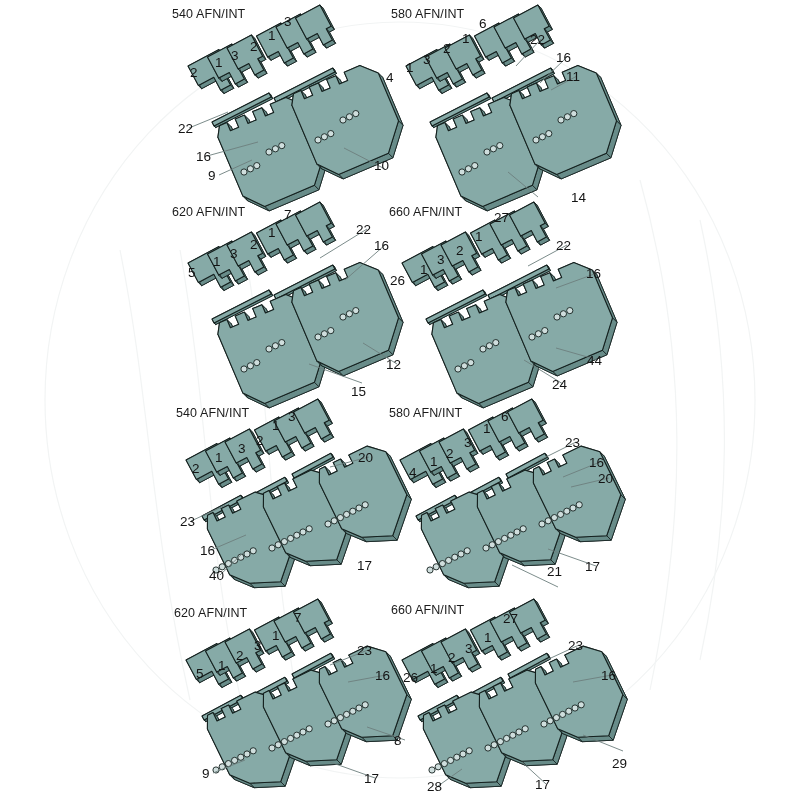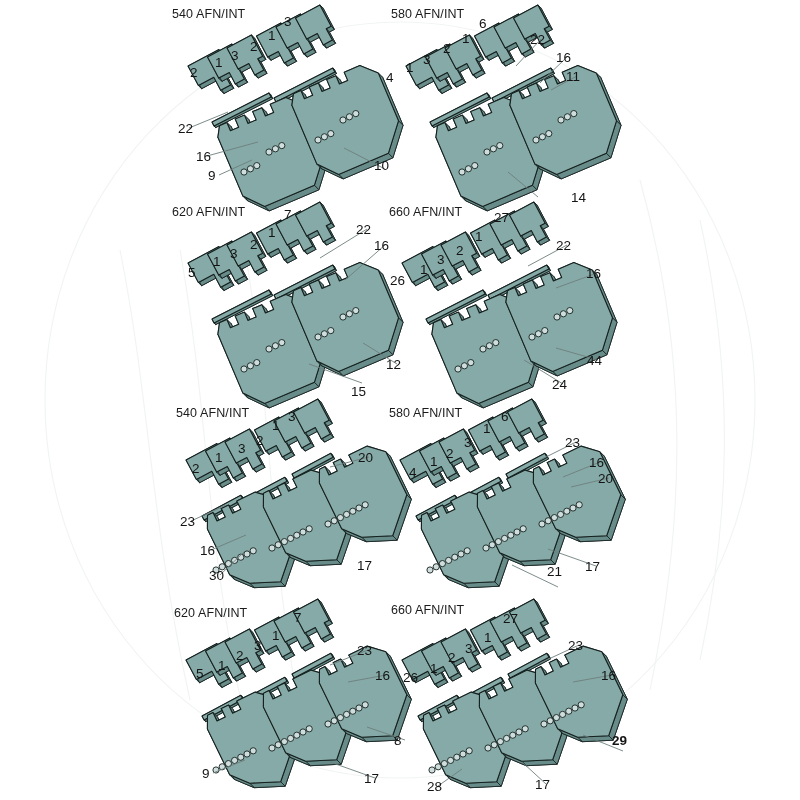--- a/index.html
+++ b/index.html
@@ -806,21 +806,21 @@
       </div>
       <div class="cal" style="left: 192px; top: 461px;">2</div>
       <div class="cal" style="left: 215px; top: 450px;">1</div>
       <div class="cal" style="left: 238px; top: 441px;">3</div>
       <div class="cal" style="left: 256px; top: 433px;">2</div>
       <div class="cal" style="left: 272px; top: 418px;">1</div>
       <div class="cal" style="left: 288px; top: 409px;">3</div>
       <div class="cal" style="left: 358px; top: 450px;">20</div>
       <div class="cal" style="left: 180px; top: 514px;">23</div>
       <div class="cal" style="left: 200px; top: 543px;">16</div>
-      <div class="cal" style="left: 209px; top: 568px;">30</div>
+      <div class="cal" style="left: 209px; top: 568px;">40</div>
       <div class="cal" style="left: 357px; top: 558px;">17</div>
       <div class="panel" style="left: 0px; top: 0px; width: 800px; height: 800px;">
         <svg width="800" height="800">
           <g>
             <polygon points="403.2,463.2 434.1,446.8 444.4,466.3 438.7,469.3 445.7,482.3 435.9,487.5 429.0,474.5 413.6,482.7" fill="#688c89" stroke="#15211f" stroke-width="1" stroke-linejoin="round"></polygon>
             <polygon points="400.0,460.0 430.9,443.6 434.1,446.8 403.2,463.2" fill="#688c89" stroke="#15211f" stroke-width="0.8" stroke-linejoin="round"></polygon>
             <polygon points="430.9,443.6 441.2,463.1 444.4,466.3 434.1,446.8" fill="#688c89" stroke="#15211f" stroke-width="0.8" stroke-linejoin="round"></polygon>
             <polygon points="441.2,463.1 435.5,466.1 438.7,469.3 444.4,466.3" fill="#688c89" stroke="#15211f" stroke-width="0.8" stroke-linejoin="round"></polygon>
             <polygon points="435.5,466.1 442.5,479.1 445.7,482.3 438.7,469.3" fill="#688c89" stroke="#15211f" stroke-width="0.8" stroke-linejoin="round"></polygon>
             <polygon points="442.5,479.1 432.7,484.3 435.9,487.5 445.7,482.3" fill="#688c89" stroke="#15211f" stroke-width="0.8" stroke-linejoin="round"></polygon>
@@ -1330,21 +1330,21 @@
         </svg>
       </div>
       <div class="cal" style="left: 403px; top: 670px;">26</div>
       <div class="cal" style="left: 430px; top: 661px;">1</div>
       <div class="cal" style="left: 448px; top: 650px;">2</div>
       <div class="cal" style="left: 465px; top: 641px;">3</div>
       <div class="cal" style="left: 484px; top: 630px;">1</div>
       <div class="cal" style="left: 503px; top: 611px;">27</div>
       <div class="cal" style="left: 568px; top: 638px;">23</div>
       <div class="cal" style="left: 601px; top: 668px;">16</div>
-      <div class="cal" style="left: 612px; top: 733px; font-weight: bold;">29</div>
+      <div class="cal" style="left: 612px; top: 756px;">29</div>
       <div class="cal" style="left: 427px; top: 779px;">28</div>
       <div class="cal" style="left: 535px; top: 777px;">17</div>
     </div>
 
   <div class="ttl" style="left:172px;top:7px">540 AFN/INT</div>
   <div class="ttl" style="left:391px;top:7px">580 AFN/INT</div>
   <div class="ttl" style="left:172px;top:205px">620 AFN/INT</div>
   <div class="ttl" style="left:389px;top:205px">660 AFN/INT</div>
   <div class="ttl" style="left:176px;top:406px">540 AFN/INT</div>
   <div class="ttl" style="left:389px;top:406px">580 AFN/INT</div>

